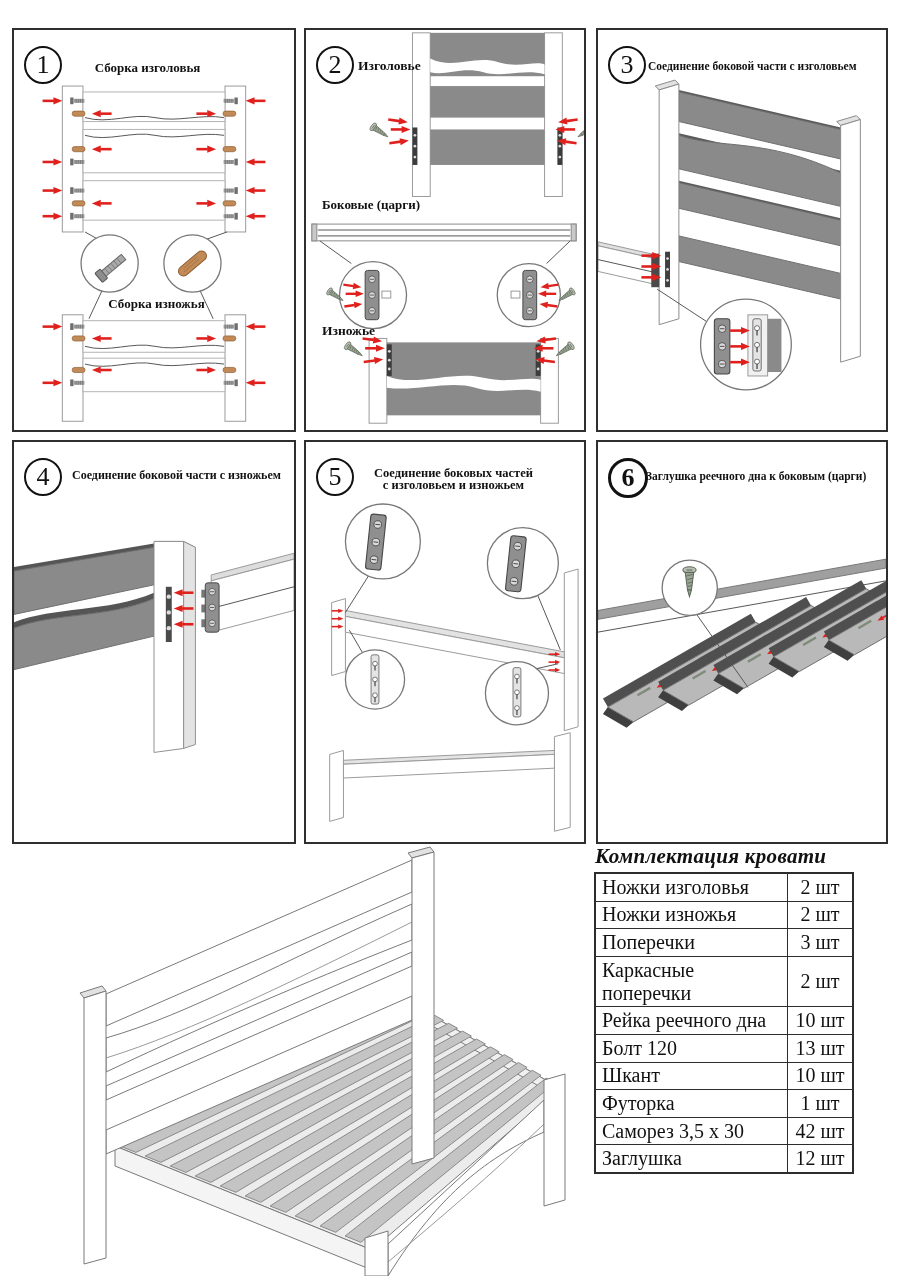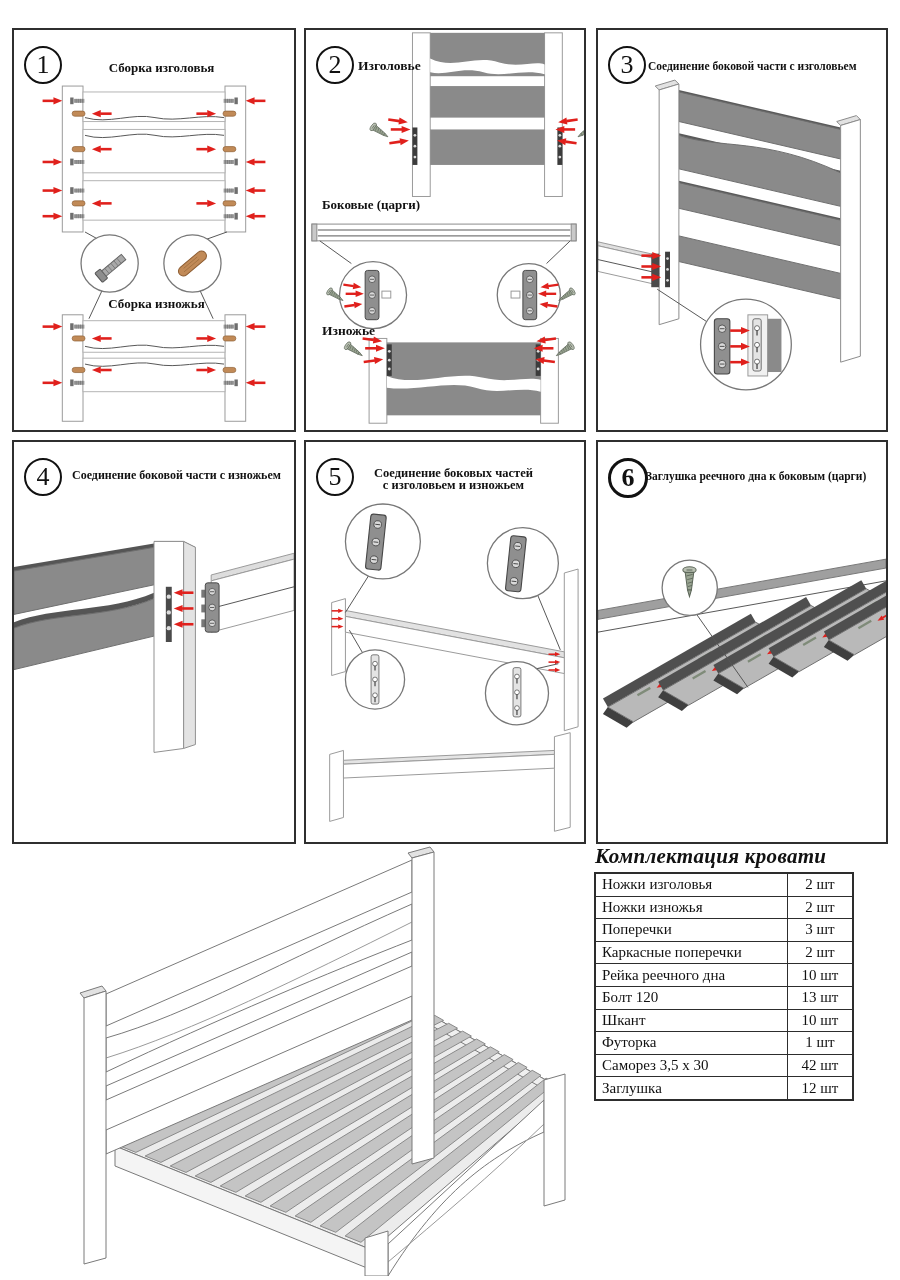--- a/index.html
+++ b/index.html
@@ -11,34 +11,34 @@
   .p3{left:596px;top:28px;width:292px;height:404px;}
   .p4{left:12px;top:440px;width:284px;height:404px;}
   .p5{left:304px;top:440px;width:282px;height:404px;}
   .p6{left:596px;top:440px;width:292px;height:404px;}
   .art{position:absolute;left:0;top:0;width:100%;height:100%;}
   .badge{position:absolute;left:10px;top:16px;width:34px;height:34px;border:2px solid #111;
          border-radius:50%;display:flex;align-items:center;justify-content:center;
          font-size:26px;line-height:1;background:#fff;z-index:3;}
   .badge-bold{border-width:3.5px;font-weight:bold;}
   .ptitle{position:absolute;font-weight:bold;z-index:3;line-height:1.2;text-align:center;}
-  .t1a{left:60px;top:30px;width:175px;text-align:center;font-size:13px;}
+  .t1a{left:46px;top:30px;width:175px;text-align:center;font-size:13px;}
   .t1b{left:55px;top:266px;width:175px;text-align:center;font-size:13px;}
   .p2top{left:52px;top:28px;font-size:13.5px;}
   .p2mid{left:16px;top:167px;font-size:13px;}
   .p2bot{left:16px;top:293px;font-size:13.5px;}
   .t3{left:50px;top:30px;font-size:11.5px;white-space:nowrap;}
   .t4{left:50px;top:26px;font-size:12px;white-space:nowrap;margin-left:8px;}
   .t5a{left:55px;top:24px;width:185px;text-align:center;font-size:12.5px;}
   .t5b{left:55px;top:36px;width:185px;text-align:center;font-size:12.5px;}
   .t6{left:48px;top:28px;font-size:11.5px;white-space:nowrap;}
   .parts{position:absolute;left:594px;top:844px;width:260px;}
   .parts h2{margin:0 0 3px 1px;font-style:italic;font-weight:bold;font-size:21px;letter-spacing:.3px;}
   .parts table{border-collapse:collapse;width:100%;border:2px solid #2d2d2d;}
-  .parts td{border:1.5px solid #2d2d2d;font-size:15px;height:18px;margin-top:40px;}
+  .parts td{border:1.5px solid #2d2d2d;font-size:20px;height:18px;margin-top:40px;}
   .cell-name{padding:1.8px 6px;}
   .cell-qty{width:60px;text-align:center;padding:1.8px 2px;}
   .bed{position:absolute;left:20px;top:846px;width:560px;height:430px;}
   svg{display:block;}
   .cl{fill:#fff;stroke:#777;stroke-width:1.3;}
   .ln{stroke:#555;stroke-width:1;fill:none;}
 </style>
 </head>
 <body>
 

